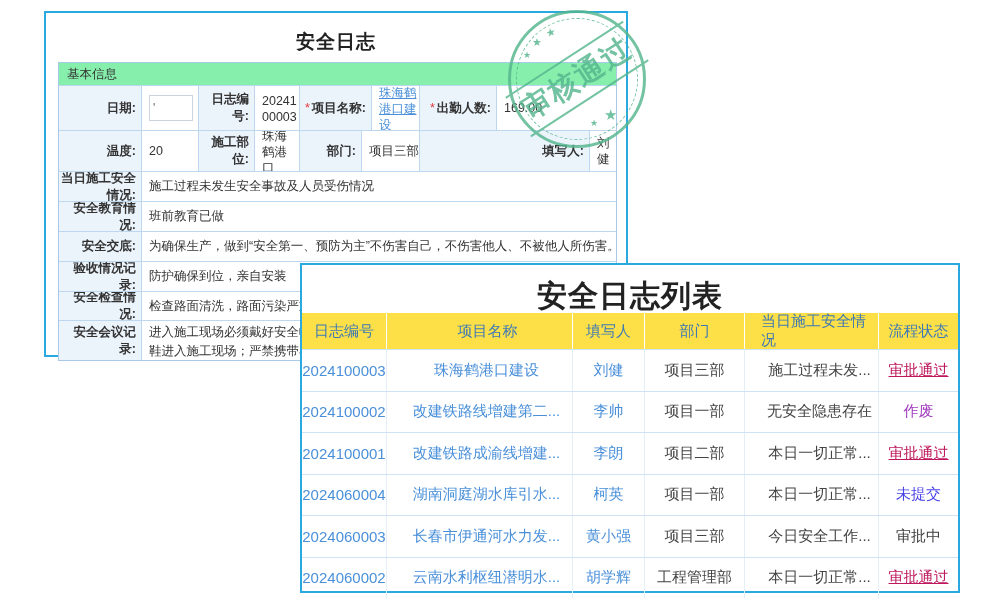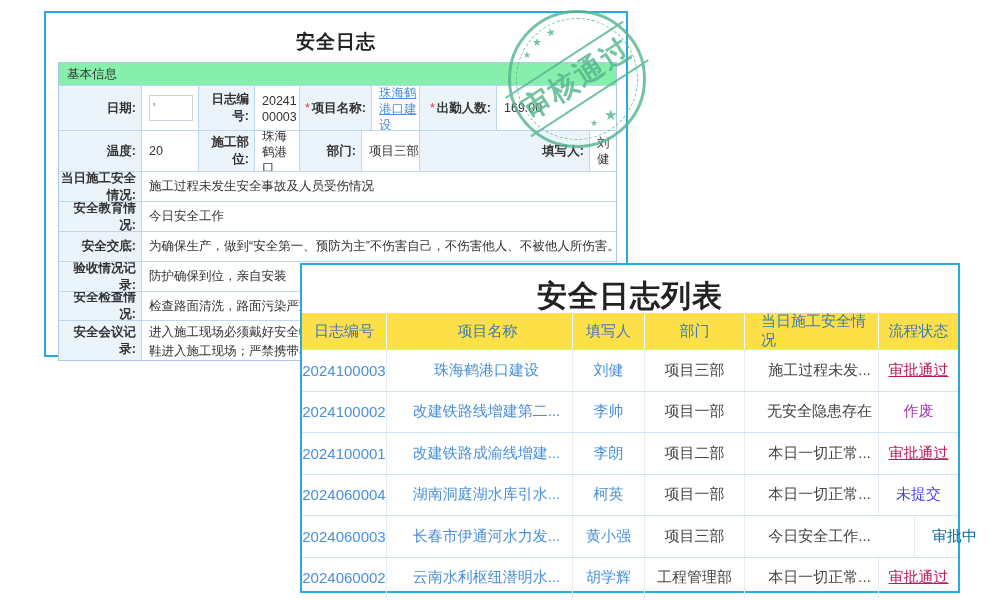--- a/index.html
+++ b/index.html
@@ -56,21 +56,21 @@
   .l-row > div + div{border-left:1px solid #E3EEF8;}
   .c1{width:84px;flex:none;}.c2{width:186px;flex:none;justify-content:flex-start;padding-left:14px;}
   .c3{width:72px;flex:none;}.c4{width:100px;flex:none;}
   .c5{width:134px;flex:none;justify-content:flex-start;padding-left:16px;}
   .c6{width:80px;flex:none;}
   .l-head .c2,.l-head .c5{justify-content:center;padding-left:16px;}
   .c-blue{color:#4A90D9;cursor:pointer;}
   [data-status="green"]{color:#be185d;text-decoration:underline;cursor:pointer;}
   [data-status="purple"]{color:#A23BBE;}
   [data-status="blue"]{color:#4944E8;}
-  [data-status="orange"]{color:#0369a1;margin-left:36px;}
+  [data-status="orange"]{color:#404040;}
 </style>
 </head>
 <body>
 
 <div id="form-panel" class="panel">
   <div class="form-title">安全日志</div>
 
   <div id="form-table">
     <div class="f-sec">基本信息</div>
 
@@ -109,21 +109,21 @@
       <div class="fl w170">填写人:</div>
       <div class="fv grow">刘健</div>
     </div>
 
     <div class="f-row h29">
       <div class="fl w82">当日施工安全情况:</div>
       <div class="fv grow nowrap">施工过程未发生安全事故及人员受伤情况</div>
     </div>
     <div class="f-row h29">
       <div class="fl w82">安全教育情况:</div>
-      <div class="fv grow nowrap">今日安全工作</div>
+      <div class="fv grow nowrap">班前教育已做</div>
     </div>
     <div class="f-row h29">
       <div class="fl w82">安全交底:</div>
       <div class="fv grow nowrap">为确保生产，做到“安全第一、预防为主”不伤害自己，不伤害他人、不被他人所伤害。</div>
     </div>
     <div class="f-row h29">
       <div class="fl w82">验收情况记录:</div>
       <div class="fv grow nowrap">防护确保到位，亲自安装</div>
     </div>
     <div class="f-row h28">

